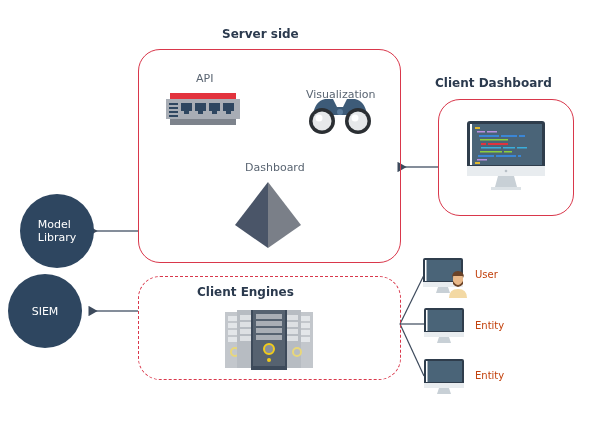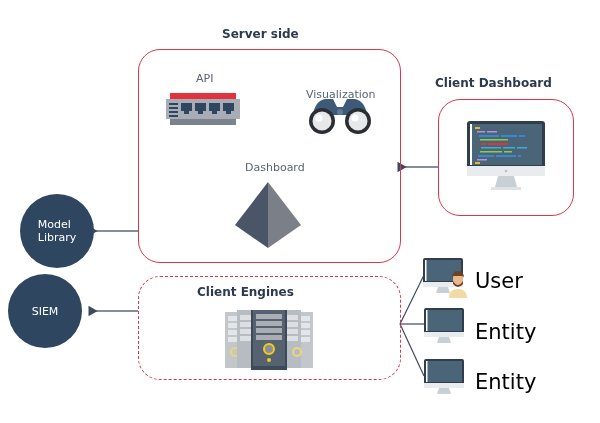--- a/index.html
+++ b/index.html
@@ -6,21 +6,21 @@
   body { width:600px; height:423px; position:relative; overflow:hidden;
          font-family:"DejaVu Sans", "Liberation Sans", sans-serif; color:#2e3e52; }
   .abs { position:absolute; }
   .title { font-weight:bold; font-size:12px; color:#2b3a4e; white-space:nowrap; }
   .label { font-size:11px; color:#5a6572; white-space:nowrap; }
   .box-solid { border:1.5px solid #d9374b; border-radius:22px; box-sizing:border-box; }
   .box-dashed { border:1.5px dashed #d9374b; border-radius:22px; box-sizing:border-box; }
   .circle { width:74px; height:74px; border-radius:50%; background:#2e4660;
             color:#ffffff; font-size:11px; display:flex; align-items:center;
             justify-content:center; text-align:left; line-height:13px; }
-  .side-label { font-size:21px; color:#000000; white-space:nowrap; }
+  .side-label { font-size:10px; color:#c2410c; white-space:nowrap; }
   svg { display:block; }
 </style>
 </head>
 <body>
 
 <svg class="abs" style="left:0;top:0" width="600" height="423">
   <defs>
     <marker id="arr" markerWidth="8" markerHeight="8" refX="2" refY="4" orient="auto">
       <path d="M7,0 L0,4 L7,8 Z" fill="#3d4a5c"></path>
     </marker>

